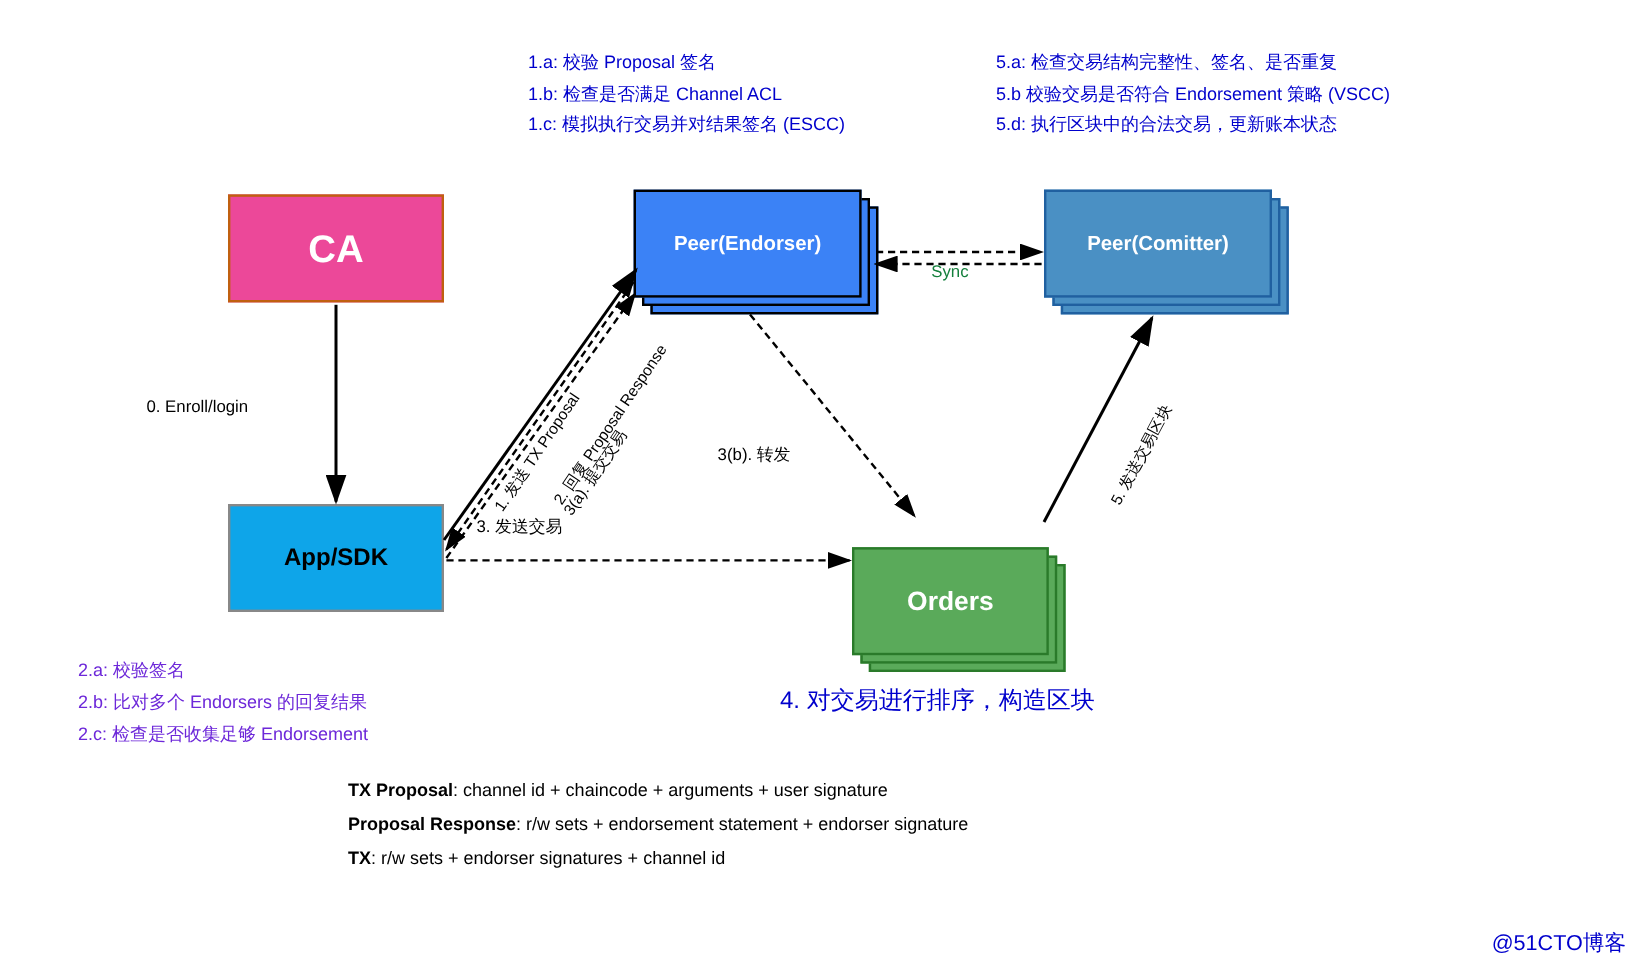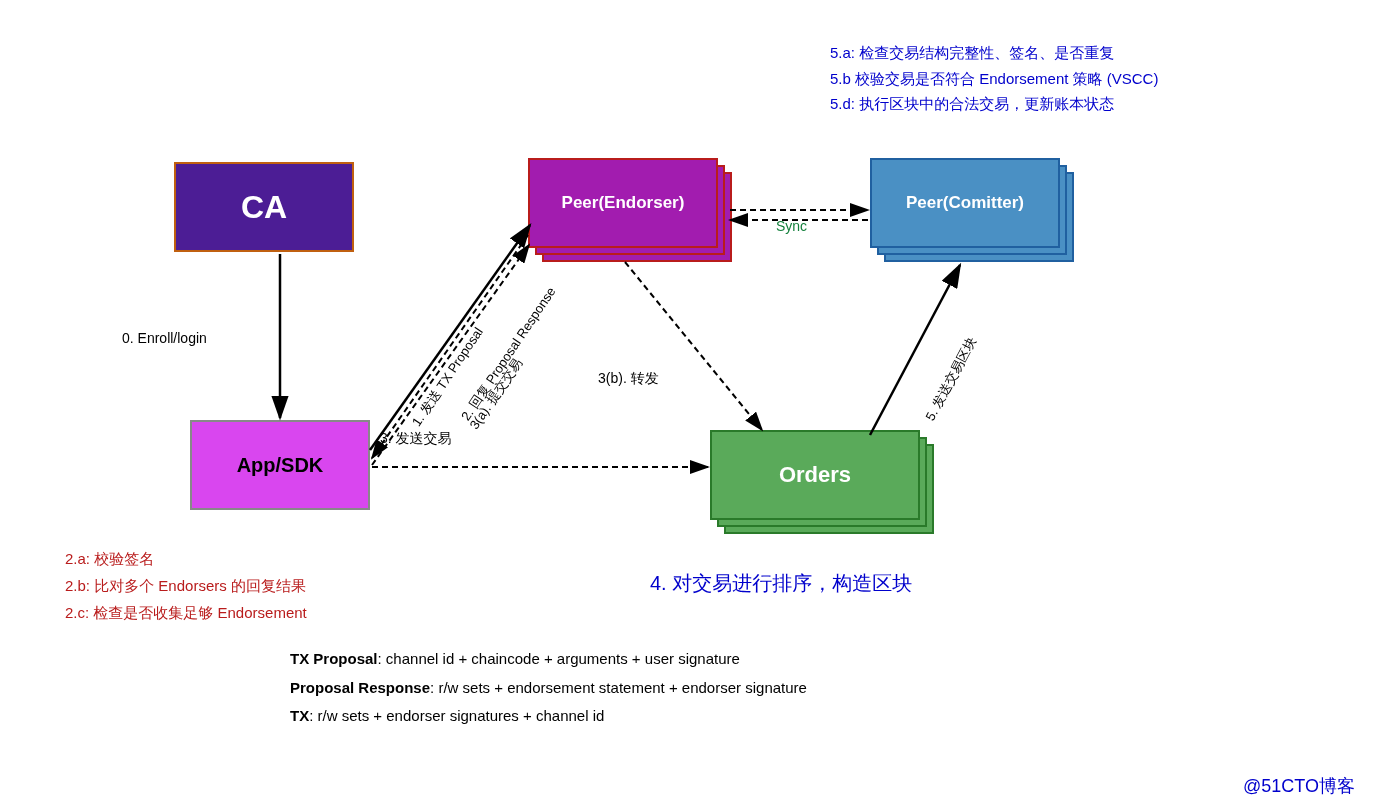--- a/index.html
+++ b/index.html
@@ -32,65 +32,65 @@
       left: 830px;
       color: #0000cc;
       font-size: 15px;
       line-height: 1.7;
     }
 
     
     .ca-box {
       position: absolute;
       top: 162px;
-      left: 174px;
+      left: 190px;
       width: 180px;
       height: 90px;
-      background: #4c1d95;
+      background: #ec4899;
       border: 2px solid #c06010;
       display: flex;
       align-items: center;
       justify-content: center;
     }
     .ca-box span {
       color: #fff;
       font-size: 32px;
       font-weight: bold;
     }
 
     
     .app-box {
       position: absolute;
       top: 420px;
       left: 190px;
       width: 180px;
       height: 90px;
-      background: #d946ef;
+      background: #0ea5e9;
       border: 2px solid #888;
       display: flex;
       align-items: center;
       justify-content: center;
     }
     .app-box span {
       color: #000;
       font-size: 20px;
       font-weight: bold;
     }
 
     
     .peer-endorser-stack {
       position: absolute;
       top: 158px;
       left: 528px;
     }
     .peer-box {
       width: 190px;
       height: 90px;
-      background: #a21caf;
-      border: 2px solid #b91c1c;
+      background: #3b82f6;
+      border: 2px solid #000000;
       display: flex;
       align-items: center;
       justify-content: center;
     }
     .peer-box span {
       color: #fff;
       font-size: 17px;
       font-weight: bold;
       text-align: center;
     }
@@ -147,27 +147,28 @@
 
     
     .orders-stack {
       position: absolute;
       top: 430px;
       left: 710px;
       width: 204px;
       height: 104px;
     }
     .orders-box {
-      width: 210px;
+      width: 164px;
       height: 90px;
       background: #5aaa5a;
       border: 2px solid #2a7a2a;
       display: flex;
       align-items: center;
       justify-content: center;
+      margin-top: 26px;
     }
     .orders-box span {
       color: #fff;
       font-size: 22px;
       font-weight: bold;
     }
     .orders-stack .orders-box:nth-child(1) {
       position: absolute;
       top: 14px;
       left: 14px;
@@ -198,20 +199,21 @@
       left: 122px;
       font-size: 14px;
       color: #000;
     }
     .send-tx-label {
       position: absolute;
       top: 430px;
       left: 380px;
       font-size: 14px;
       color: #000;
+      padding-left: 17px;
     }
     .forward-label {
       position: absolute;
       top: 370px;
       left: 598px;
       font-size: 14px;
       color: #000;
     }
     .sync-label {
       position: absolute;
@@ -228,21 +230,21 @@
       color: #000;
       white-space: nowrap;
       transform-origin: center center;
     }
 
     
     .bottom-left-notes {
       position: absolute;
       top: 545px;
       left: 65px;
-      color: #b91c1c;
+      color: #6d28d9;
       font-size: 15px;
       line-height: 1.8;
     }
     .bottom-center-note {
       position: absolute;
       top: 570px;
       left: 650px;
       color: #0000cc;
       font-size: 20px;
     }
@@ -271,20 +273,25 @@
       font-size: 18px;
       color: #0000cc;
       margin-left: 12px;
     }
   </style>
 </head>
 <body>
 
 <div class="diagram-container">
 
+  <div class="top-left-notes">
+    <div>1.a: 校验 Proposal 签名</div>
+    <div>1.b: 检查是否满足 Channel ACL</div>
+    <div>1.c: 模拟执行交易并对结果签名 (ESCC)</div>
+  </div>
 
   <div class="top-right-notes">
     <div>5.a: 检查交易结构完整性、签名、是否重复</div>
     <div>5.b 校验交易是否符合 Endorsement 策略 (VSCC)</div>
     <div>5.d: 执行区块中的合法交易，更新账本状态</div>
   </div>
 
   <div class="ca-box">
     <span>CA</span>
   </div>

